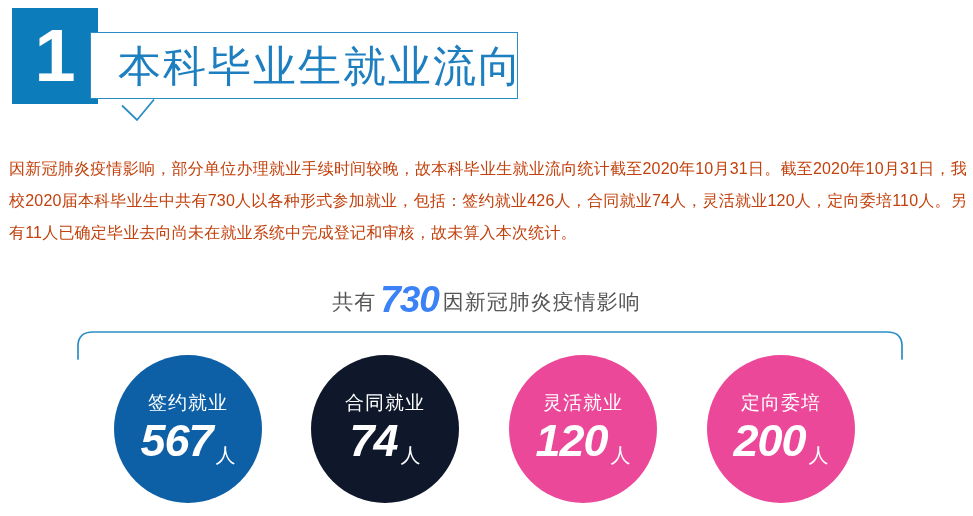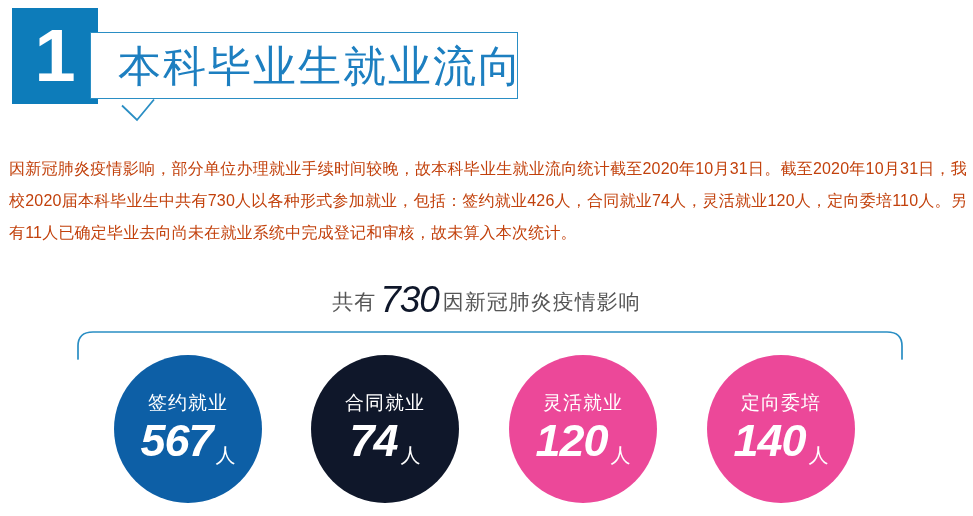--- a/index.html
+++ b/index.html
@@ -91,23 +91,23 @@
     width: 973px;
     text-align: center;
     color: #555555;
     font-size: 21px;
     line-height: 38px;
     letter-spacing: 1px;
     white-space: nowrap;
     font-family: "Liberation Sans", "DejaVu Sans", sans-serif;
   }
   .subtitle .big-num {
-    color: #0f172a;
+    color: #3b82f6;
     font-size: 37px;
-    font-weight: normal;
+    font-weight: bold;
     font-style: italic;
     letter-spacing: -1px;
     vertical-align: -3px;
     padding: 0 4px;
   }
 
   
   .bracket {
     position: absolute;
     left: 76px;
@@ -221,17 +221,17 @@
   <div class="circle c2" style="background: #ec4899;">
     <div class="c-label">灵活就业</div>
     <div class="c-value">
       <span class="c-num">120</span><span class="c-unit">人</span>
     </div>
   </div>
 
   <div class="circle c3" style="background: #ec4899;">
     <div class="c-label">定向委培</div>
     <div class="c-value">
-      <span class="c-num">140</span><span class="c-unit">人</span>
+      <span class="c-num">200</span><span class="c-unit">人</span>
     </div>
   </div>
 
 </div>
 
 </body></html>

